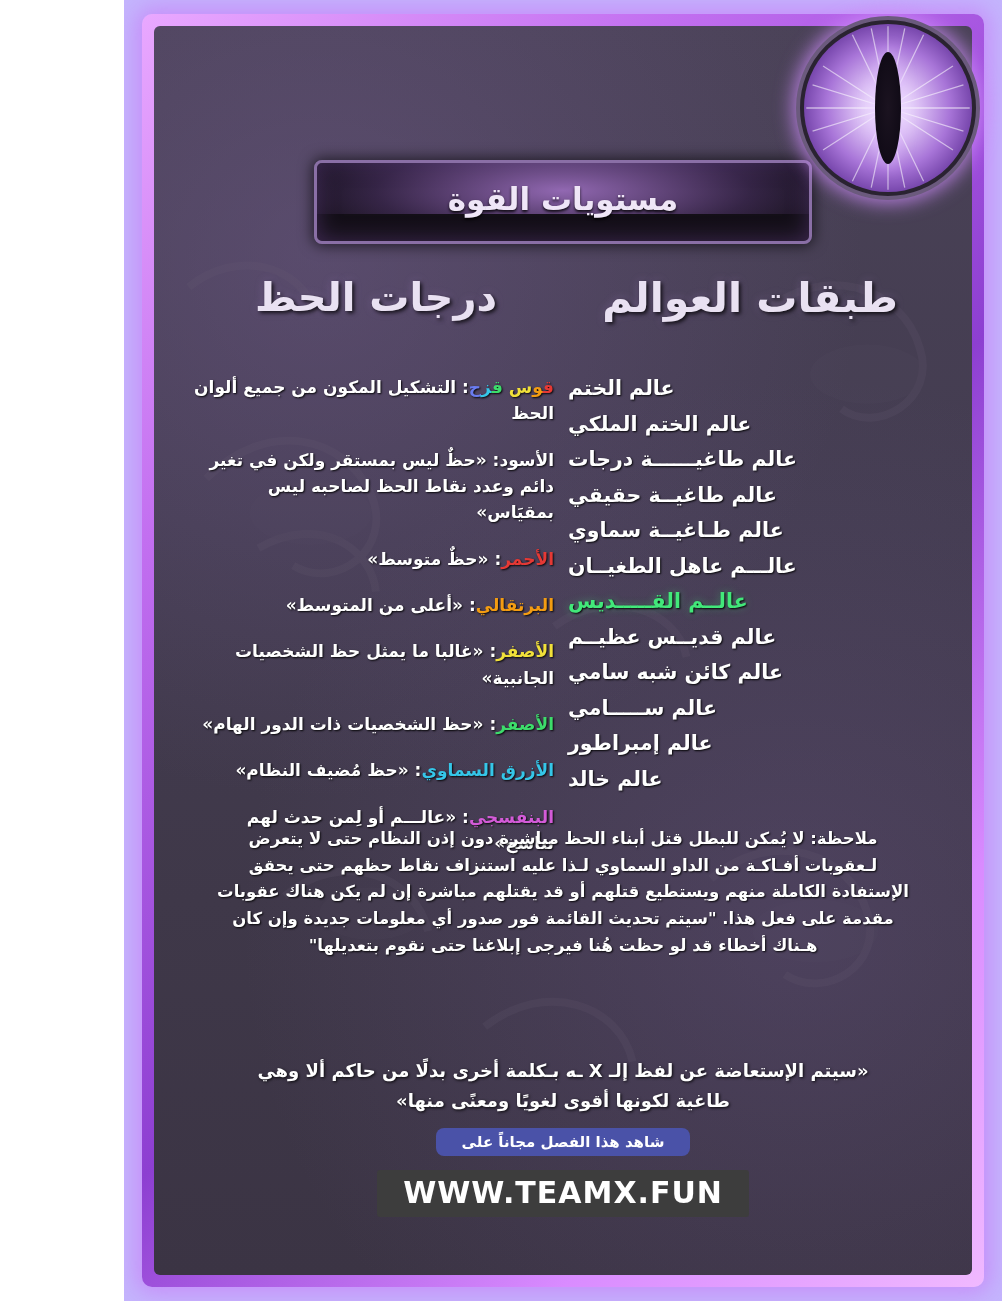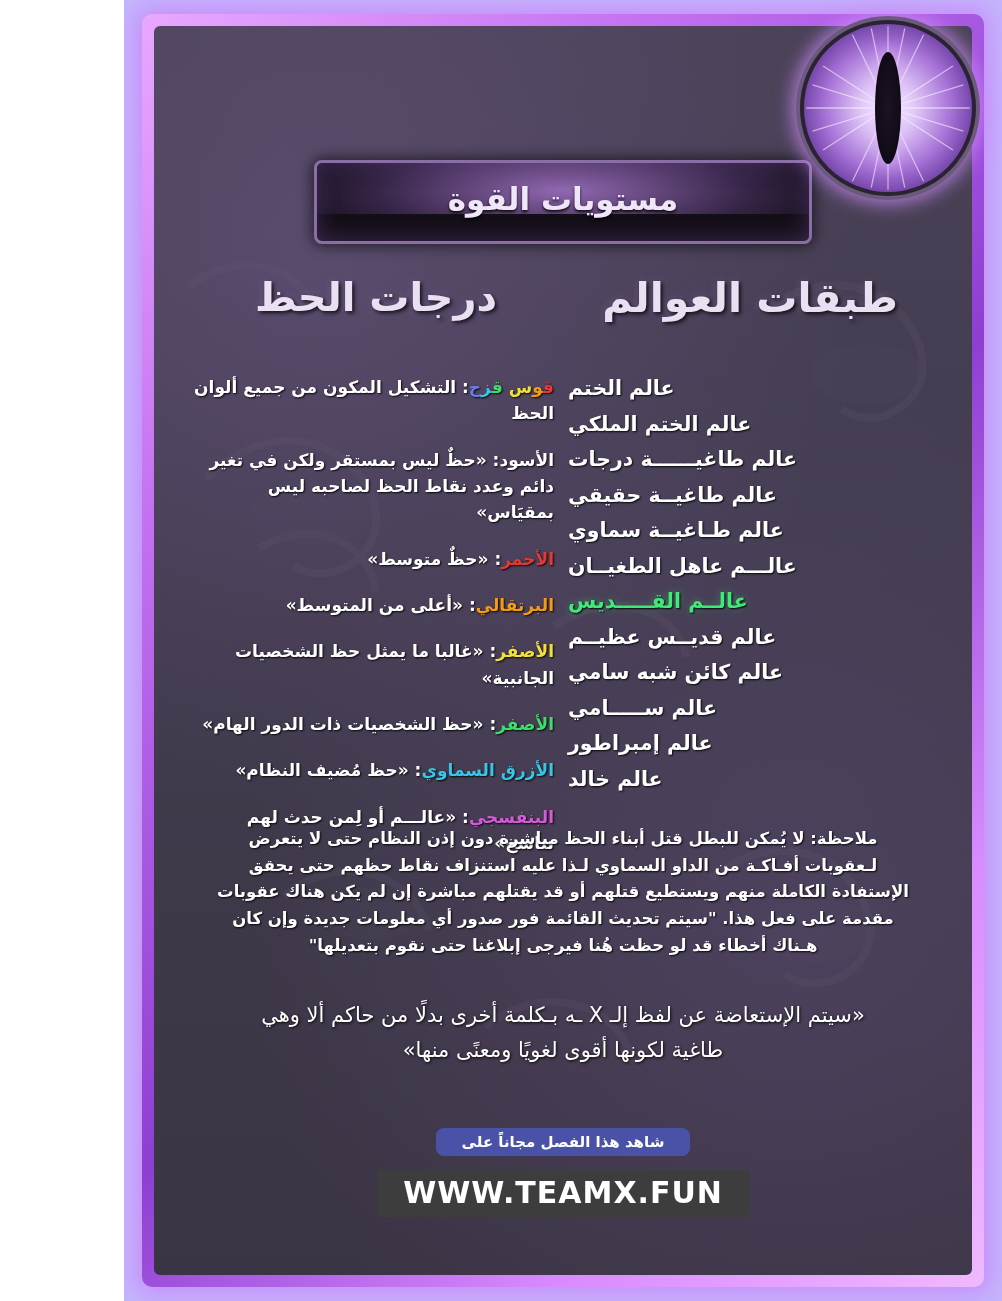--- a/index.html
+++ b/index.html
@@ -197,27 +197,27 @@
     color: #ffffff;
     font-size: 16.5px;
     font-weight: bold;
     line-height: 1.62;
     text-shadow: 1px 1px 2px rgba(0,0,0,0.9);
   }
 
   
   .statement {
     position: absolute;
-    top: 972px;
+    top: 1030px;
     left: 90px;
     right: 90px;
     text-align: center;
     color: #ffffff;
-    font-size: 21px;
-    font-weight: normal;
+    font-size: 18px;
+    font-weight: bold;
     line-height: 1.65;
     text-shadow: 1px 1px 3px rgba(0,0,0,0.9);
   }
 
   
   .footer {
     position: absolute;
     bottom: 58px;
     left: 0;
     right: 0;

